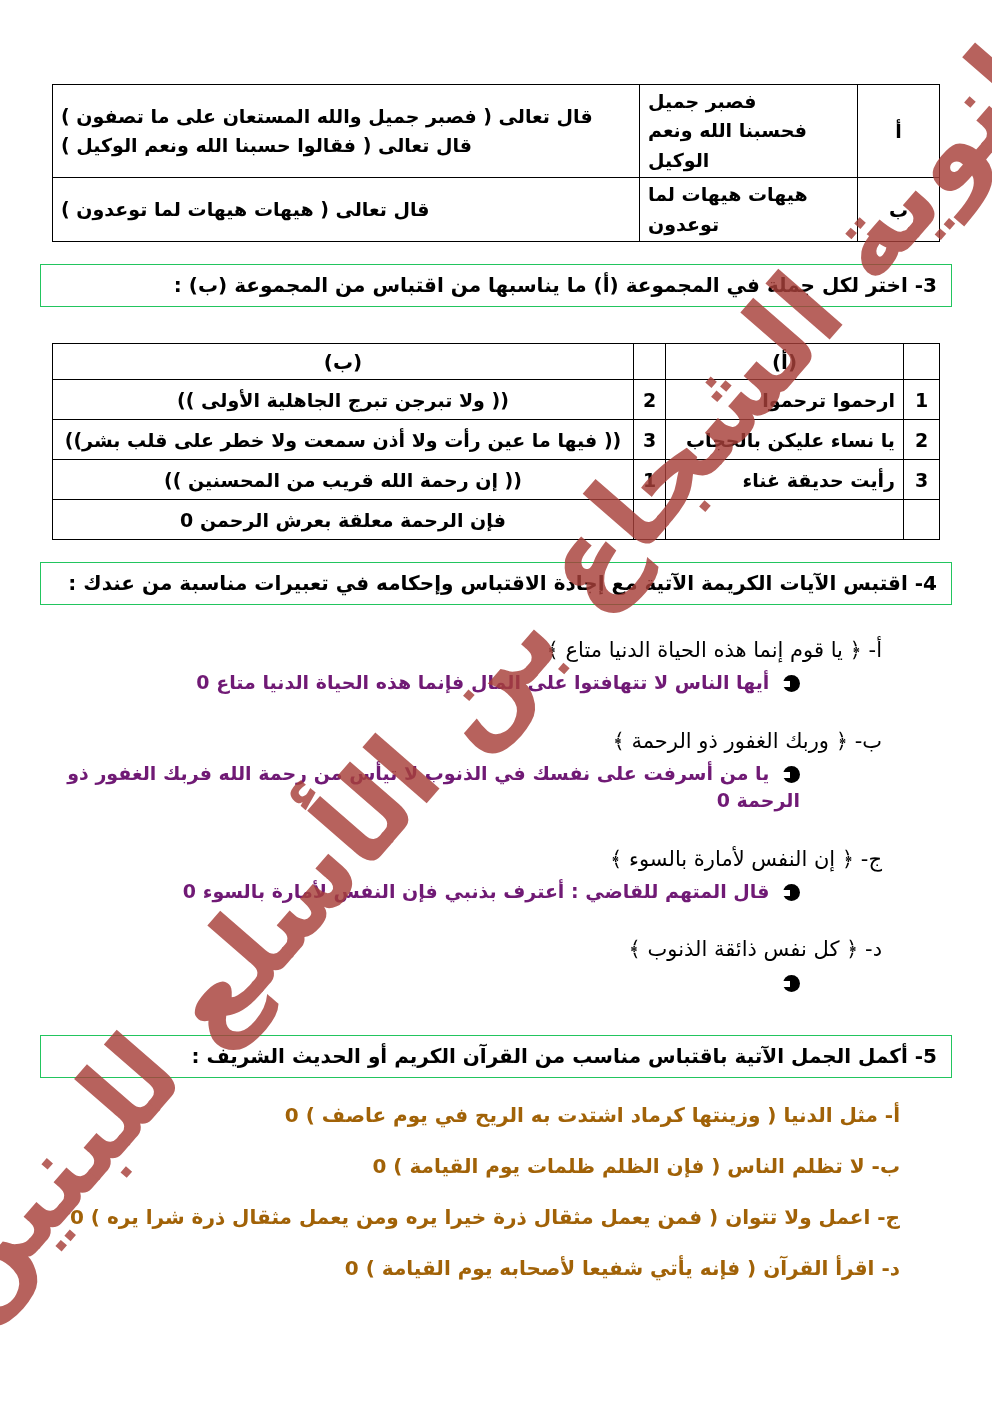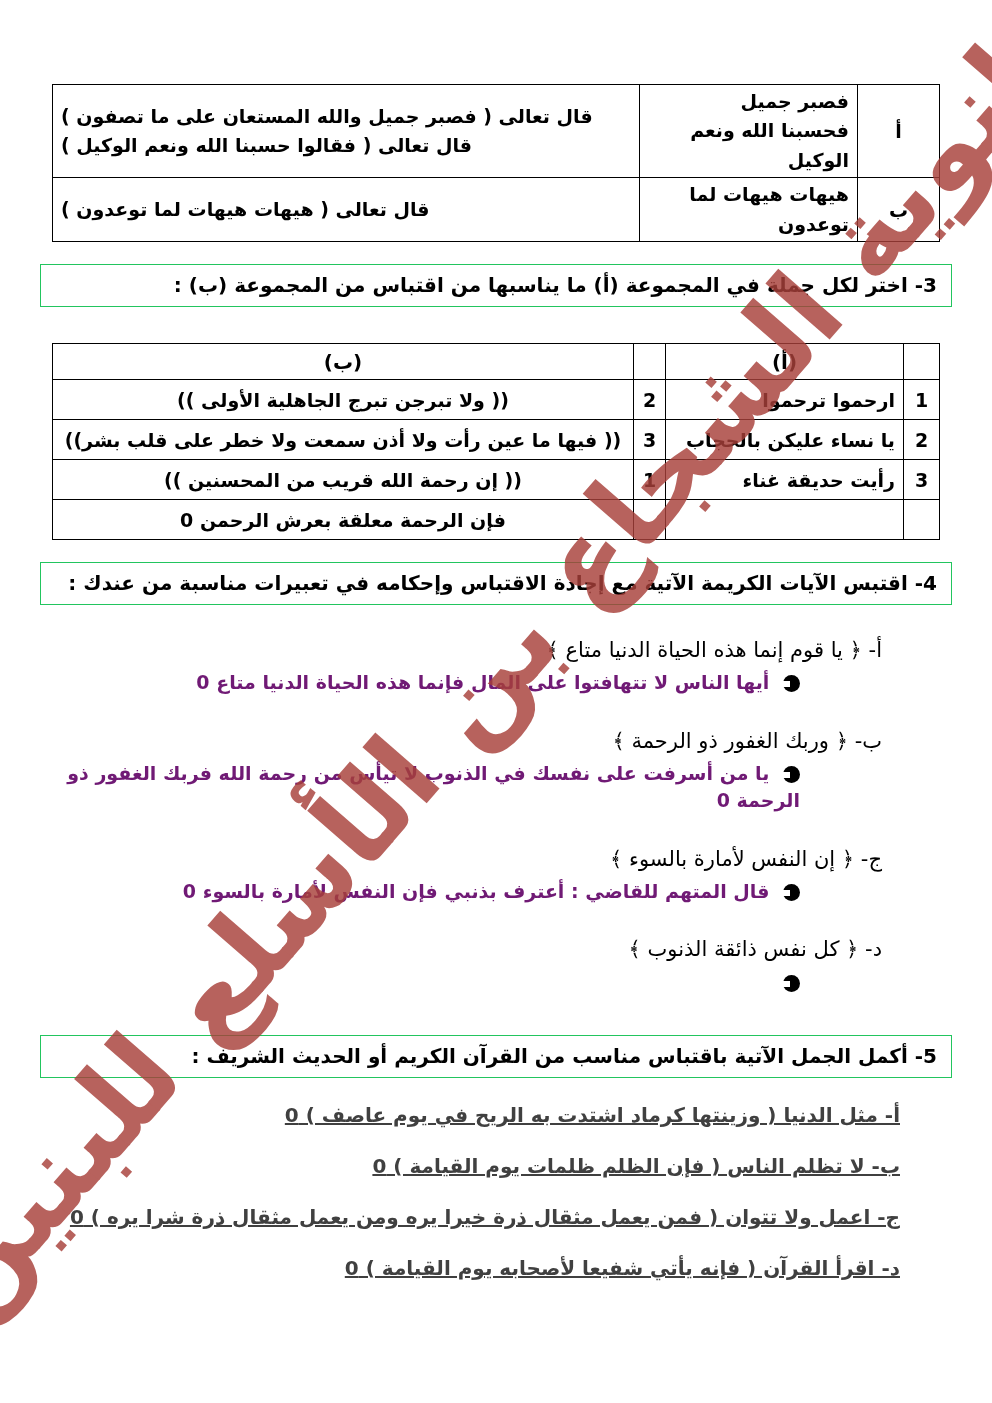--- a/index.html
+++ b/index.html
@@ -6,41 +6,41 @@
   html,body { background:#ffffff; }
   body { font-family:"DejaVu Sans", sans-serif; }
   .page { position:relative; width:992px; height:1403px; background:#ffffff; overflow:hidden; direction:rtl; }
   .content { position:absolute; inset:0; padding:84px 52px 0; z-index:1; }
 
   table { width:100%; border-collapse:collapse; }
   td { border:1px solid #000; color:#000; font-size:19px; font-weight:bold; padding:2px 8px; vertical-align:middle; }
   td div { line-height:1.55; }
 
   .intro-table .c-letter { width:82px; text-align:center; }
-  .intro-table .c-phrase { width:218px; text-align:right; }
+  .intro-table .c-phrase { width:218px; text-align:left; }
   .intro-table .c-source { text-align:left; }
 
   .section-title { border:1px solid #22c55e; margin:22px -12px 0; padding:7px 14px; font-size:20px; font-weight:bold; color:#000; text-align:right; line-height:1.35; }
 
   .q3-table { margin-top:36px; }
   .q3-table td { height:40px; }
   .q3-table .c-num   { width:36px;  text-align:center; }
   .q3-table .c-a     { width:238px; }
   .q3-table .c-match { width:32px;  text-align:center; }
   .q3-table .c-b     { text-align:center; }
   .q3-table .hdr     { text-align:center; font-size:20px; height:36px; }
 
   .q4-verse  { margin:32px 58px 0 0; font-size:21px; font-weight:normal; color:#000; line-height:1.3; }
   .q4-answer { margin:5px 140px 0 0; font-size:19px; font-weight:bold; color:#701a75; line-height:1.4; }
 
   .bullet { display:inline-block; width:17px; height:17px; background:#000; border-radius:50%; position:relative; vertical-align:-3px; margin-left:7px; }
   .bullet::after { content:""; position:absolute; left:-2px; top:6px; width:9px; height:6px; background:#fff; }
 
   .q5-block { margin-top:4px; }
-  .q5-item { margin:24px 40px 0 0; font-size:20px; font-weight:bold; color:#404040; line-height:1.35;text-decoration:underline; }
+  .q5-item { margin:24px 40px 0 0; font-size:20px; font-weight:bold; color:#a16207; line-height:1.35; }
 
   .watermark { position:absolute; top:665px; left:495px; transform:translate(-50%,-50%) rotate(-49deg); transform-origin:center;
                font-size:112px; font-weight:bold; white-space:nowrap; color:#a8403a; opacity:0.82; z-index:3; pointer-events:none; letter-spacing:1px; }
 </style>
 </head>
 <body>
 
 <div class="page">
 
   <div class="content">

